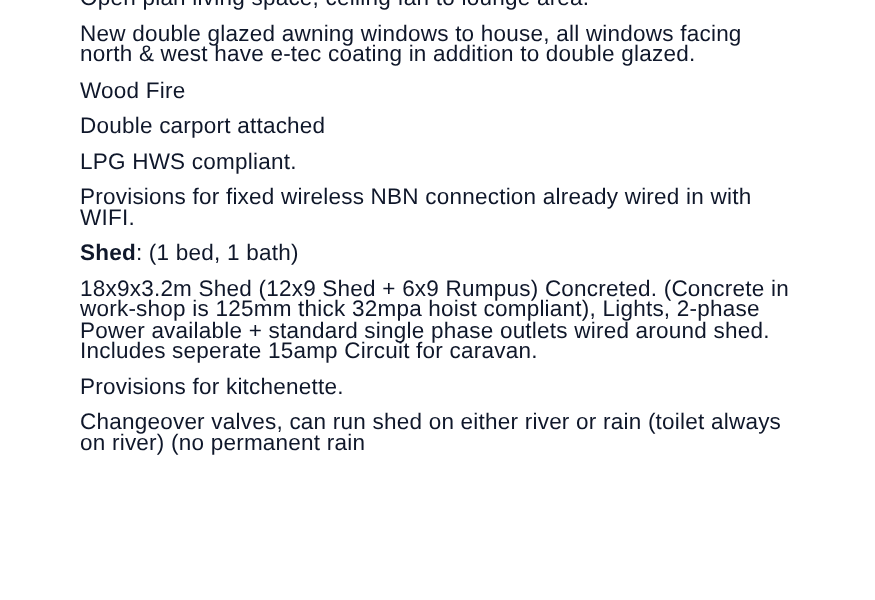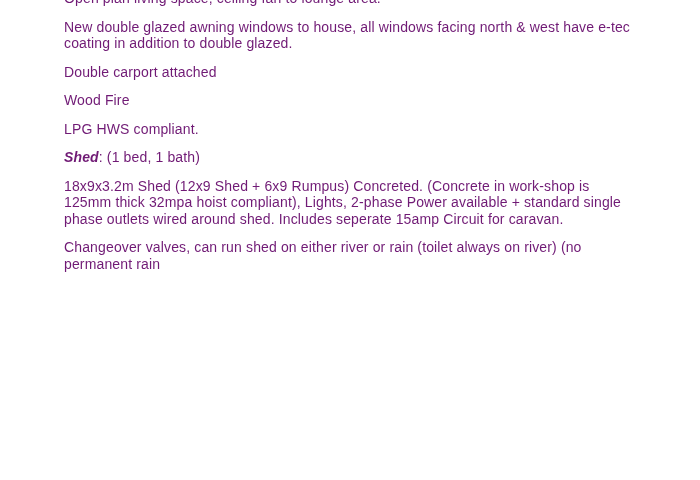--- a/index.html
+++ b/index.html
@@ -21,61 +21,62 @@
     box-sizing: border-box;
     padding: 0 64px 0 64px;
     background: #ffffff;
   }
   .doc-body {
     position: relative;
     top: -10px;
   }
   p.para {
     margin: 0 0 12px 0;
-    font-size: 14px;
+    font-size: 18px;
     line-height: 16.5px;
     letter-spacing: 0.01em;
-    color: #701a75;
+    color: #0f172a;
     text-align: left;
     word-wrap: break-word;
   }
   p.para.clipped-top {
     margin-top: 0;
   }
   .bold {
     font-weight: bold;
-    font-style: italic;
   }
   .para-inline {
     display: inline;
   }
 </style>
 </head>
 <body>
 
 <div class="page">
   <div class="doc-body">
 
     <p class="para clipped-top">Open plan living space, ceiling fan to lounge area.</p>
 
     <p class="para">New double glazed awning windows to house, all windows facing north &amp; west have e-tec coating in addition to double glazed.</p>
 
 
 
+    <p class="para">Wood Fire</p>
+
     <p class="para">Double carport attached</p>
-
-    <p class="para">Wood Fire</p>
 
 
     <p class="para">LPG HWS compliant.</p>
 
 
+    <p class="para">Provisions for fixed wireless NBN connection already wired in with WIFI.</p>
 
     <p class="para"><span class="bold para-inline">Shed</span><span class="para-inline">: (1 bed, 1 bath)</span></p>
 
     <p class="para">18x9x3.2m Shed (12x9 Shed + 6x9 Rumpus) Concreted. (Concrete in work-shop is 125mm thick 32mpa hoist compliant), Lights, 2-phase Power available + standard single phase outlets wired around shed. Includes seperate 15amp Circuit for caravan.</p>
 
 
+    <p class="para">Provisions for kitchenette.</p>
 
     <p class="para">Changeover valves, can run shed on either river or rain (toilet always on river) (no permanent rain</p>
 
   </div>
 </div>
 
 </body></html>

